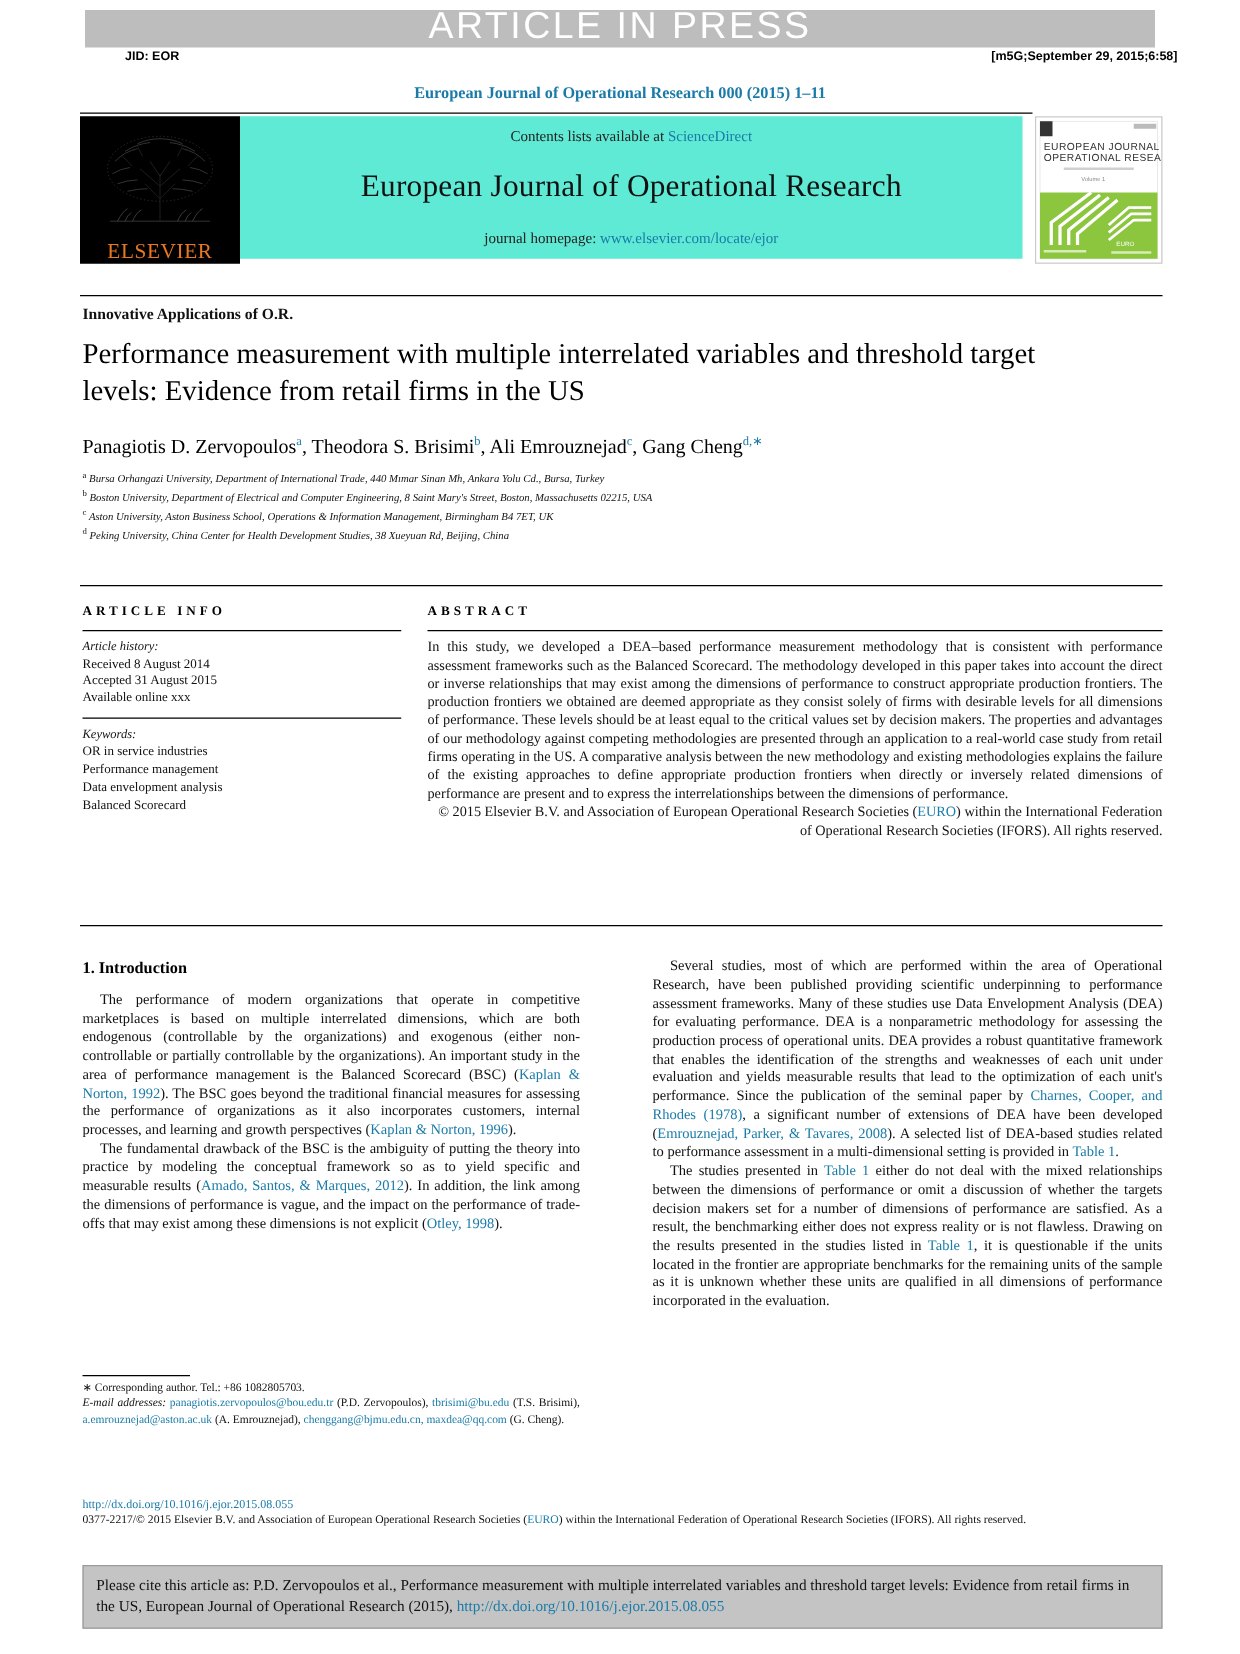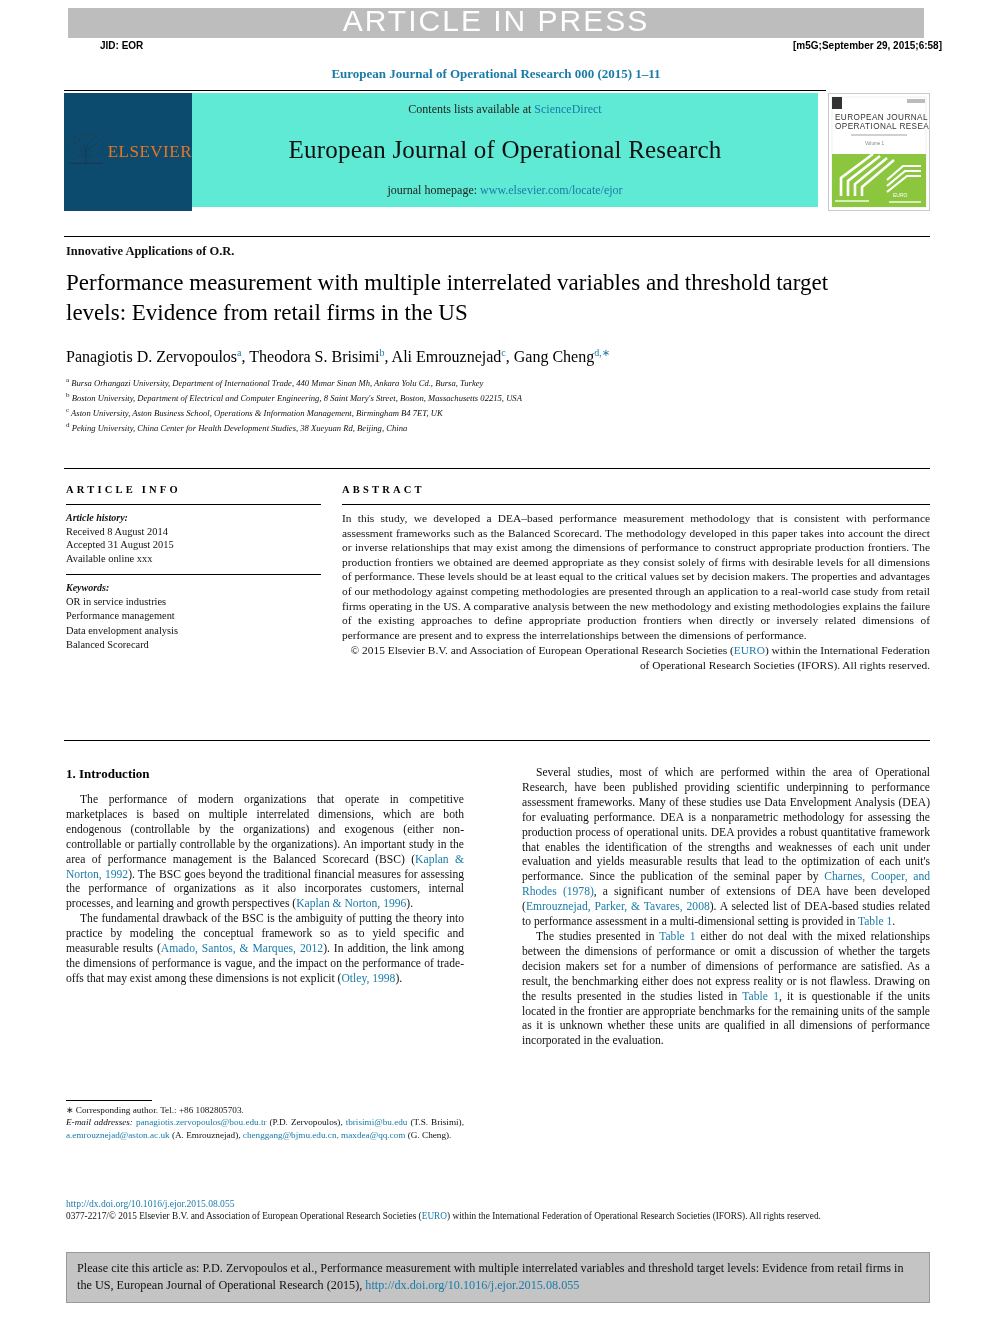--- a/index.html
+++ b/index.html
@@ -41,22 +41,22 @@
     font-size:13px;font-weight:bold;color:#1a7ba8;
   }
 
   
   .masthead{
     position:absolute;left:64px;top:90px;width:866px;
   }
   .mast-rule{border-top:1.6px solid #000;width:762px;}
   .mast-body{display:flex;align-items:stretch;margin-top:2px;}
   .elsevier-logo{
-    width:128px;flex:0 0 128px;background:#0c4a6e;
-    display:flex;flex-direction:row;align-items:center;justify-content:flex-end;
+    width:128px;flex:0 0 128px;background:#000000;
+    display:flex;flex-direction:column;align-items:center;justify-content:flex-end;
     padding-bottom:2px;box-sizing:border-box;height:118px;text-align:center;
   }
   .tree-svg{display:block;}
   .elsevier-word{
     font-family:"Liberation Serif", serif;
     font-size:17px;letter-spacing:0.5px;color:#e87722;font-weight:400;
     line-height:17px;margin-top:1px;
   }
   .mast-center{
     flex:1;background:#5eead4;height:114px;
@@ -107,21 +107,21 @@
   .rule-info-top{
     position:absolute;left:64px;top:468px;width:866px;border-top:1px solid #000;
   }
   .info-col{position:absolute;left:66px;top:484px;width:255px;}
   .abs-col{position:absolute;left:342px;top:484px;width:588px;}
   .sec-label{
     font-size:10.5px;font-weight:bold;letter-spacing:3.2px;color:#000;
     font-family:"Liberation Serif", serif;
   }
   .hr-blk{border-top:1.4px solid #000;margin:9px 0 6px 0;}
-  .info-sub{font-size:10px;font-style:italic;font-weight:bold;color:#111;line-height:13.5px;}
+  .info-sub{font-size:10px;font-style:italic;font-weight:normal;color:#111;line-height:13.5px;}
   .info-line{font-size:10.4px;color:#111;line-height:13.6px;}
   .kw-line{font-size:10.4px;color:#111;line-height:14.4px;}
   .abstract-text{
     font-size:11.4px;line-height:14.6px;text-align:justify;color:#111;
     margin-top:2px;
   }
   .abstract-copy{
     font-size:11.4px;line-height:14.6px;text-align:right;color:#111;margin-top:1px;
   }
   .abstract-copy .euro{color:#1a7ba8;}

